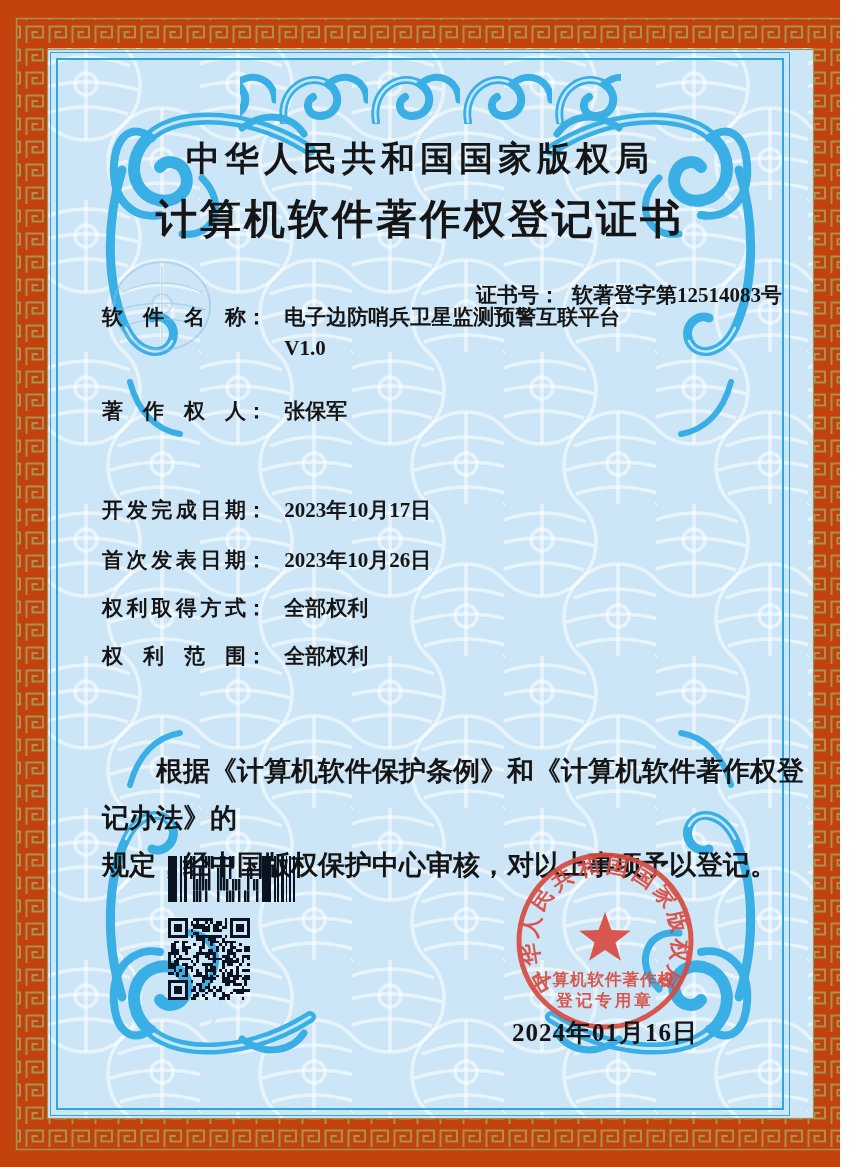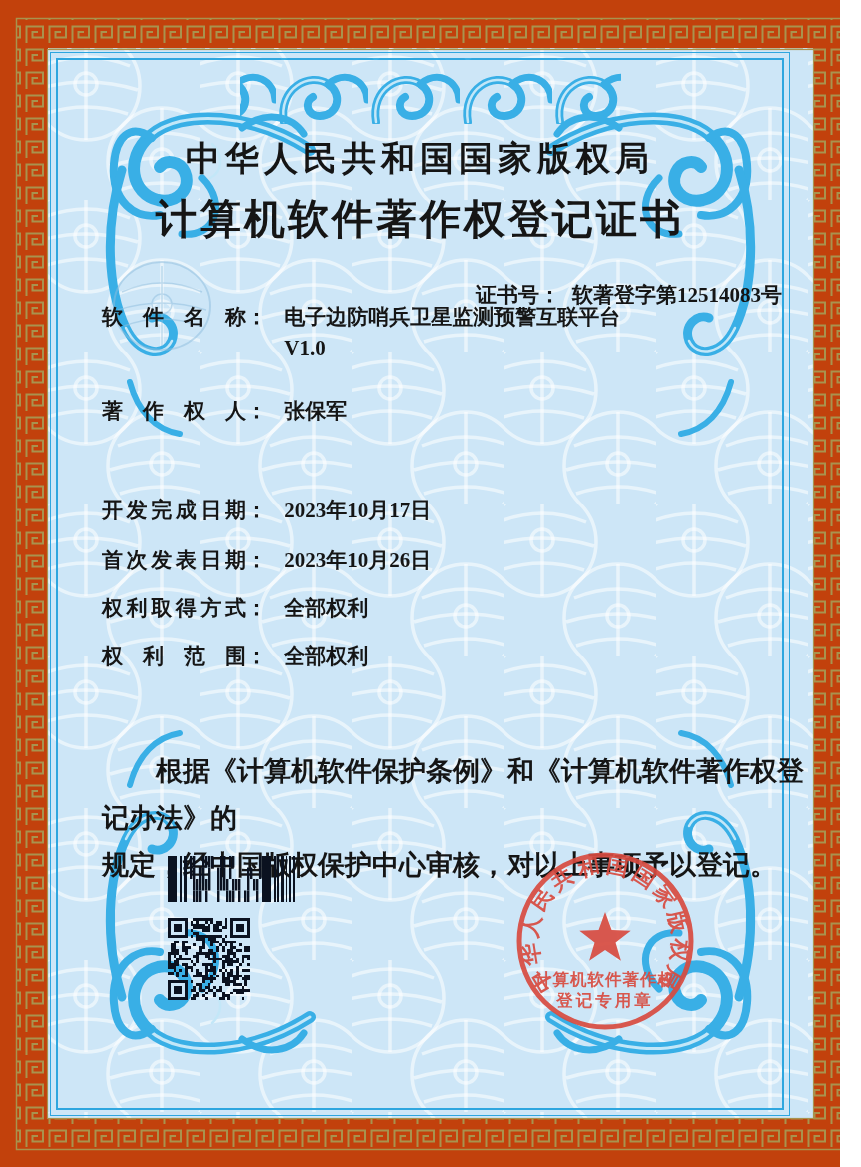--- a/index.html
+++ b/index.html
@@ -582,14 +582,15 @@
     <circle cx="95" cy="95" r="86" fill="none" stroke="#d84b40" stroke-width="5"></circle>
     <path id="arcP" d="M 46.9,143.1 A 68,68 0 1 1 143.1,143.1" fill="none"></path>
     <text font-size="22" fill="#d84b40" letter-spacing="4">
       <textPath href="#arcP" startOffset="50%" text-anchor="middle">中华人民共和国国家版权局</textPath>
     </text>
     <polygon fill="#d84b40" points="95,66 101.5,84.1 120.7,84.7 105.5,96.4 110.9,114.8 95,104 79.1,114.8 84.5,96.4 69.3,84.7 88.5,84.1"></polygon>
     <text x="95" y="139" font-size="16.5" fill="#d84b40" text-anchor="middle" letter-spacing="1">计算机软件著作权</text>
     <text x="95" y="160" font-size="16.5" fill="#d84b40" text-anchor="middle" letter-spacing="3">登记专用章</text>
   </svg>
 
+  <div class="issue-date">2024年01月16日</div>
 
 </div>
 
 </body></html>

